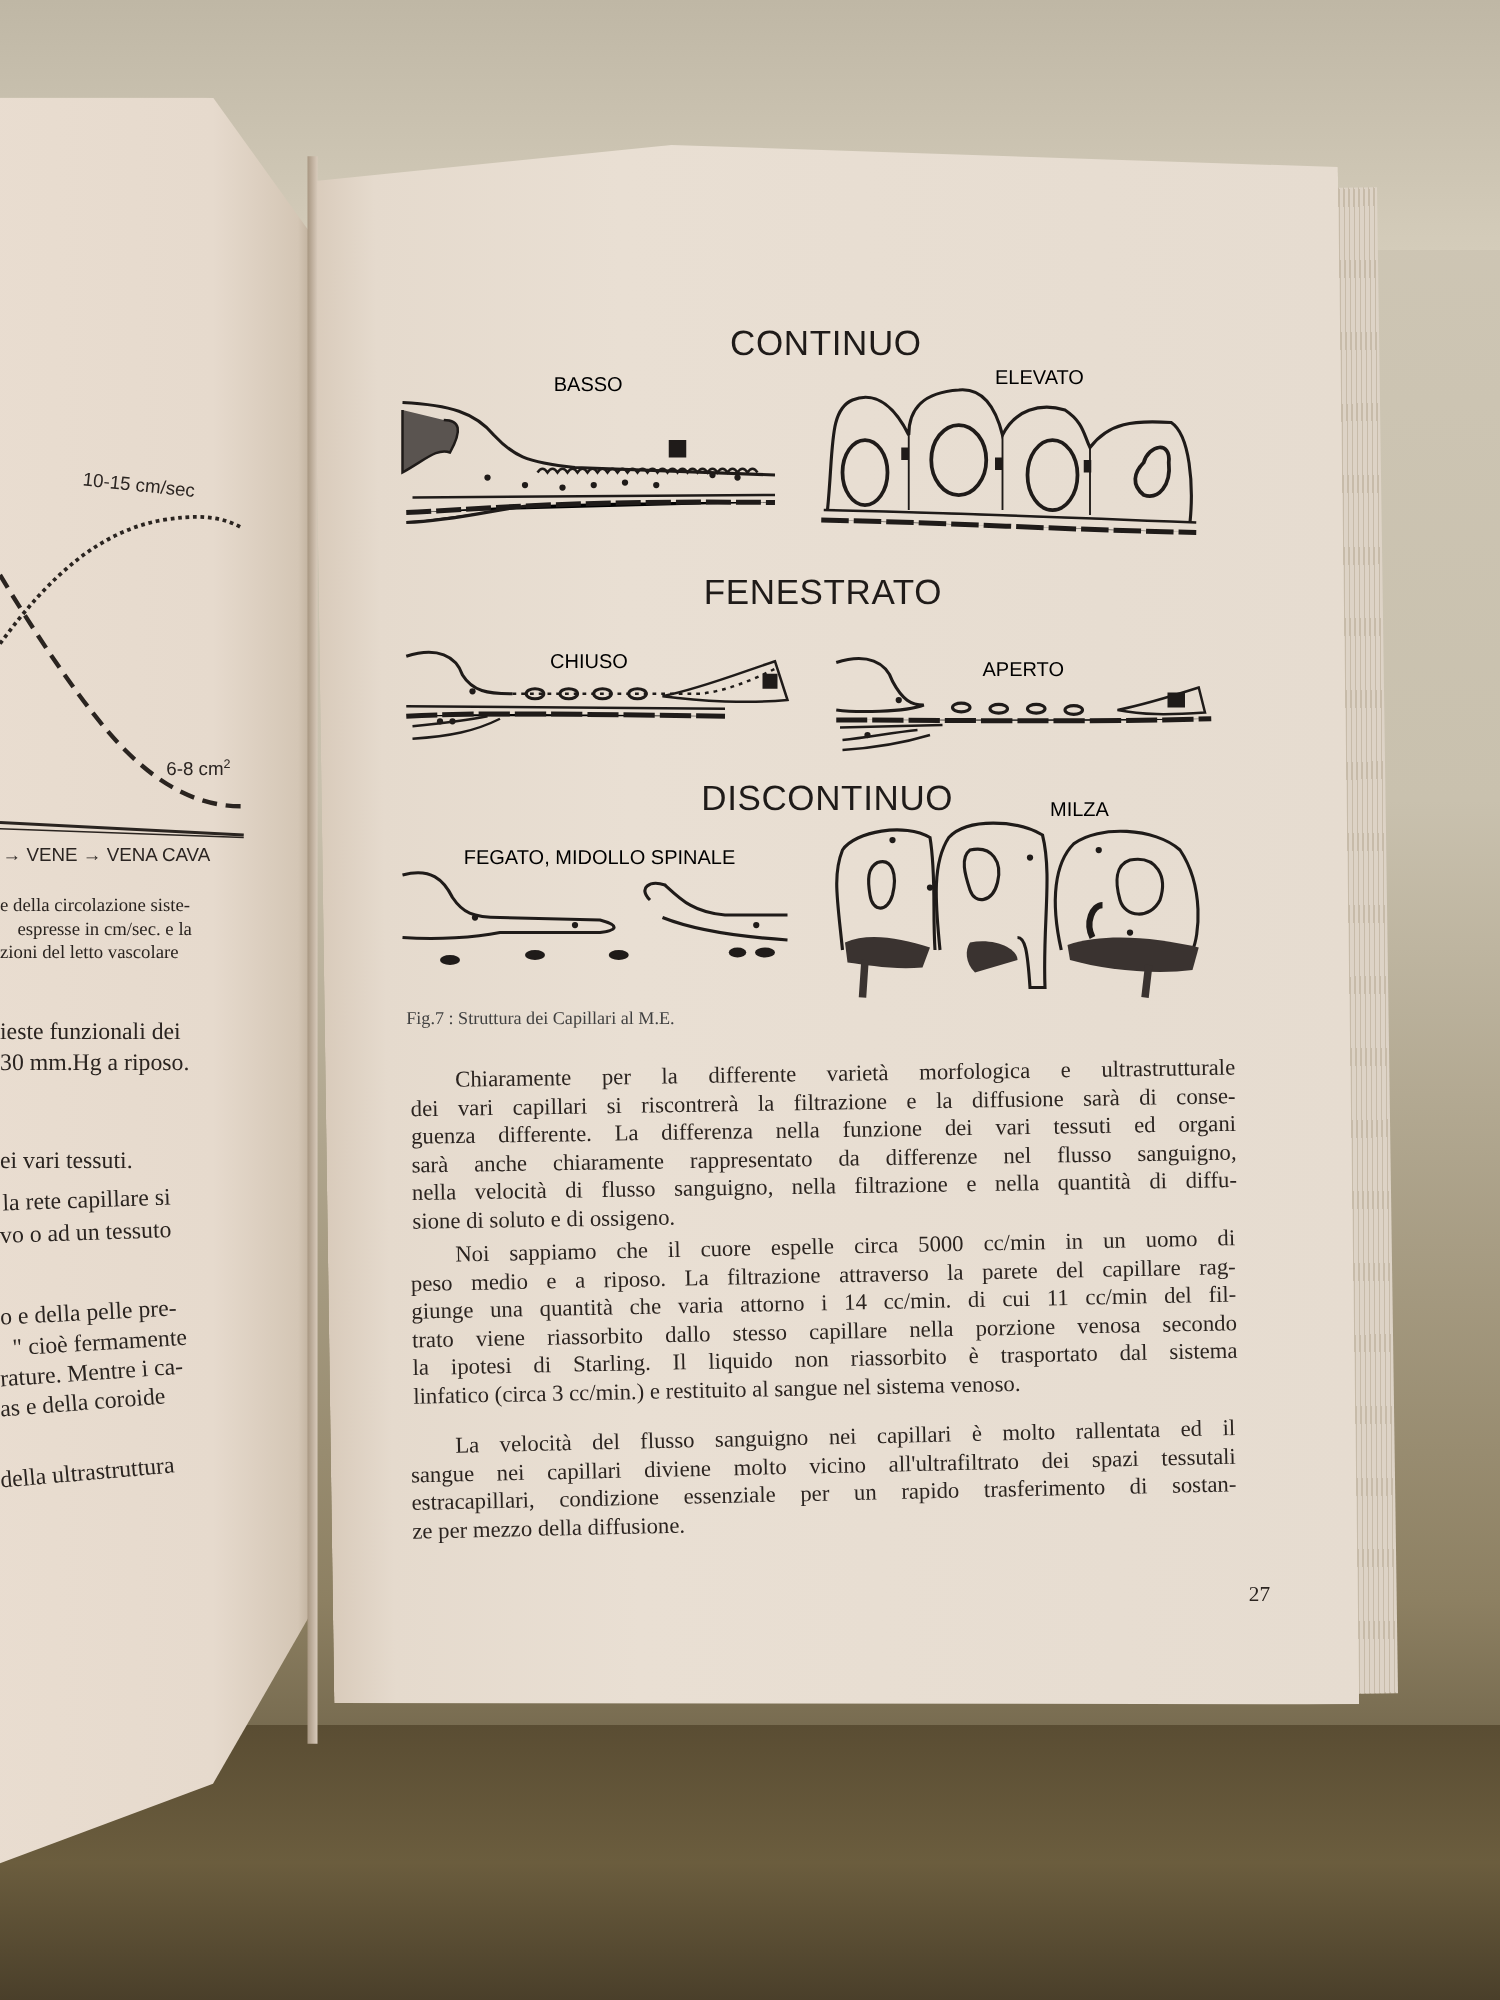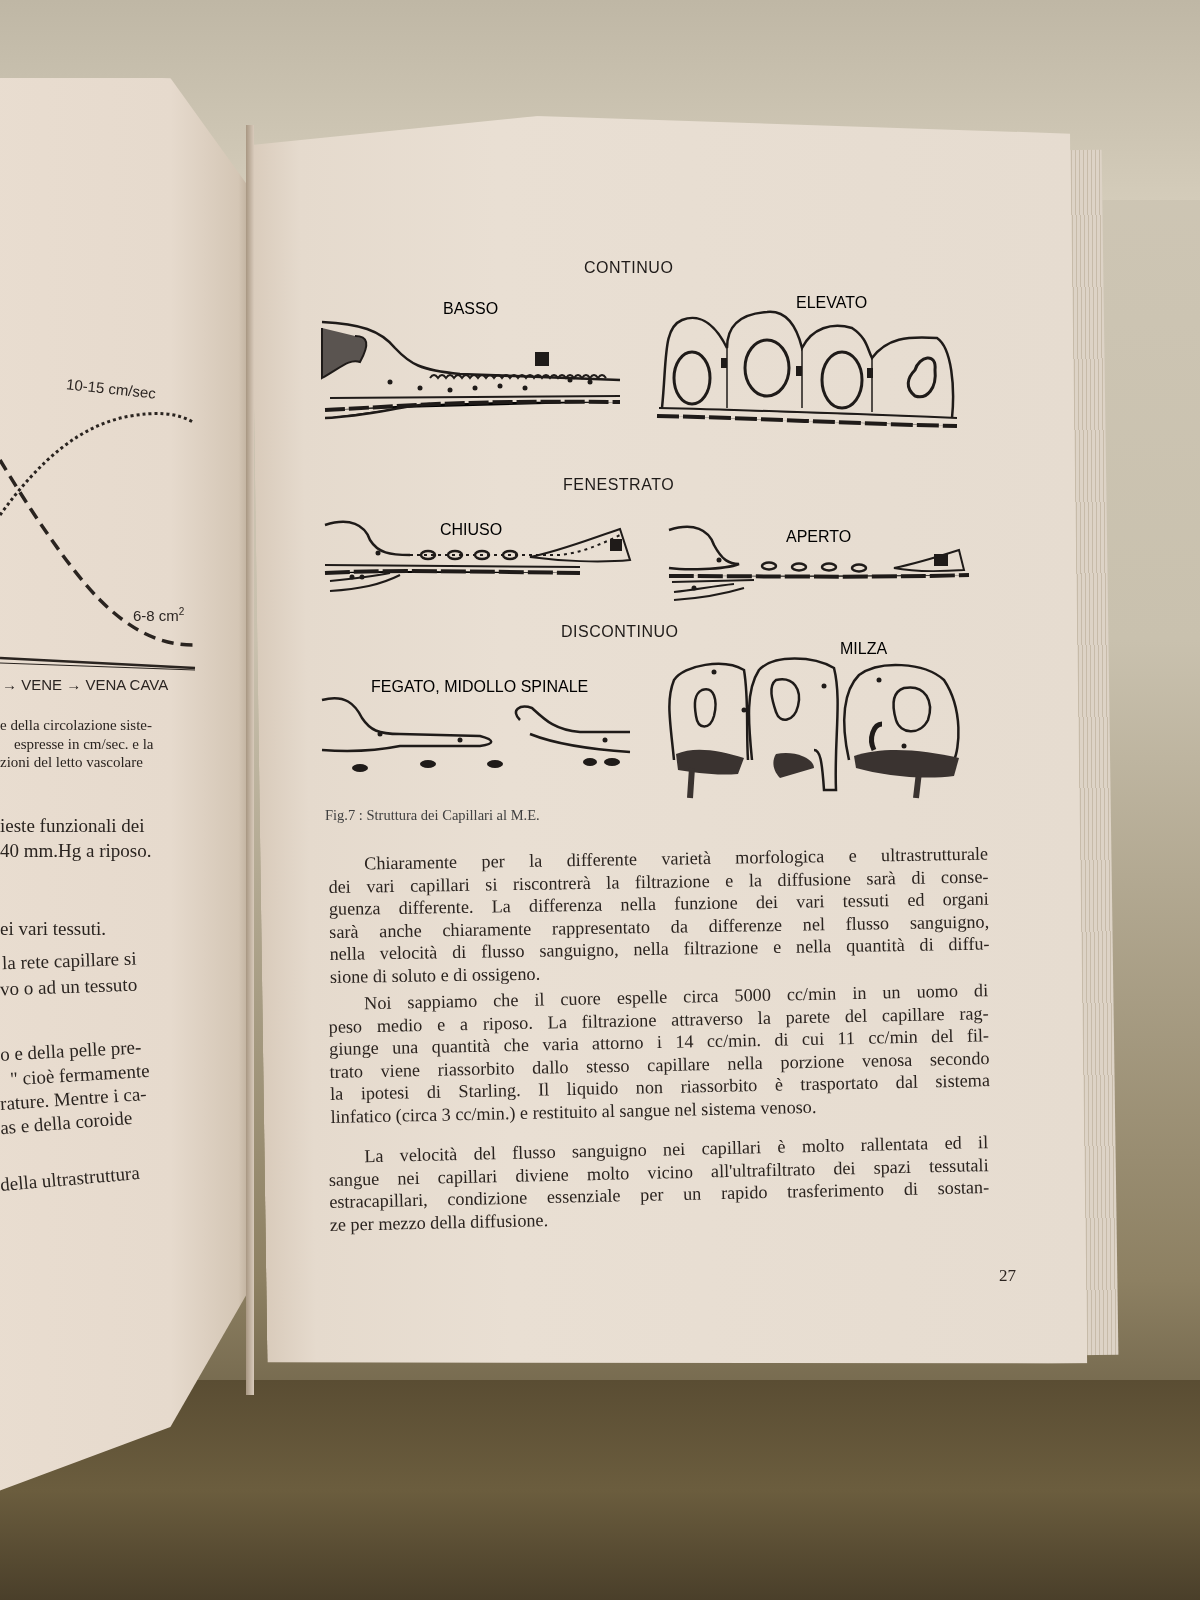--- a/index.html
+++ b/index.html
@@ -21,21 +21,21 @@
     transform:rotate(-0.8deg);transform-origin:0 0;
     clip-path:polygon(0 25px,35% 0,100% 2%,100% 100%,0 99%);}
   .page-edges{position:absolute;left:1068px;top:150px;width:42px;height:1205px;
     background:repeating-linear-gradient(90deg,#ddd3c6 0 3px,#c7bba9 3px 4px);transform:rotate(-0.8deg);}
   .gutter{position:absolute;left:246px;top:125px;width:8px;height:1270px;
     background:linear-gradient(90deg,#a89782,#d8cabb);}
   
   .lp{position:absolute;font-size:19px;white-space:nowrap;}
   .chart-label{position:absolute;font-family:"Liberation Sans",sans-serif;font-size:15px;color:#2b2522;white-space:nowrap;}
   
-  .fig-heading{position:absolute;font-family:"Liberation Sans",sans-serif;font-size:16px;color:#1f1b19;letter-spacing:0.5px;white-space:nowrap;}
+  .fig-heading{position:absolute;font-family:"Liberation Sans",sans-serif;font-size:28px;color:#1f1b19;letter-spacing:0.5px;white-space:nowrap;}
   .fig-sub{position:absolute;font-family:"Liberation Sans",sans-serif;font-size:16px;color:#000000;white-space:nowrap;}
   .caption{position:absolute;font-size:14.5px;color:#404040;white-space:nowrap;}
   .para{position:absolute;left:328px;width:660px;font-size:18.2px;line-height:22.6px;color:#2b2420;text-align:justify;}
   .para .line{display:block;white-space:nowrap;text-align-last:justify;}
   .para .line.last{text-align-last:left;}
   .para .line.indent{padding-left:36px;}
   .page-number{position:absolute;font-size:17px;color:#2b2420;}
   svg{position:absolute;overflow:visible;}
 </style>
 </head>
@@ -65,21 +65,21 @@
   <span>VENE</span>
   <span>→</span>
   <span>VENA CAVA</span>
 </div>
 
 <div class="lp" style="left:0;top:717px;font-size:15px;">e della circolazione siste-</div>
 <div class="lp" style="left:14px;top:736px;font-size:15px;">espresse in cm/sec. e la</div>
 <div class="lp" style="left:0;top:754px;font-size:15px;">zioni del letto vascolare</div>
 
 <div class="lp" style="left:0;top:815px;">ieste funzionali dei</div>
-<div class="lp" style="left:0;top:840px;">40 mm.Hg a riposo.</div>
+<div class="lp" style="left:0;top:840px;">30 mm.Hg a riposo.</div>
 <div class="lp" style="left:0;top:918px;">ei vari tessuti.</div>
 <div class="lp" style="left:2px;top:950px;transform:rotate(-2deg);">la rete capillare si</div>
 <div class="lp" style="left:0;top:976px;transform:rotate(-2deg);">vo o ad un tessuto</div>
 <div class="lp" style="left:0;top:1040px;transform:rotate(-3deg);">o e della pelle pre-</div>
 <div class="lp" style="left:10px;top:1064px;transform:rotate(-3.5deg);">" cioè fermamente</div>
 <div class="lp" style="left:0;top:1088px;transform:rotate(-4deg);">rature. Mentre i ca-</div>
 <div class="lp" style="left:0;top:1112px;transform:rotate(-4.5deg);">as e della coroide</div>
 <div class="lp" style="left:0;top:1168px;transform:rotate(-5deg);">della ultrastruttura</div>
 
 <div class="page-edges"></div>
@@ -119,21 +119,21 @@
   <line x1="70" y1="40" x2="70" y2="100" stroke="#1f1b19" stroke-width="1.5"></line>
   <line x1="145" y1="40" x2="145" y2="100" stroke="#1f1b19" stroke-width="1.5"></line>
   <line x1="215" y1="50" x2="215" y2="104" stroke="#1f1b19" stroke-width="1.5"></line>
   <rect x="64" y="50" width="6" height="10" fill="#1f1b19"></rect>
     <rect x="139" y="58" width="6" height="10" fill="#1f1b19"></rect>
     <rect x="210" y="60" width="6" height="10" fill="#1f1b19"></rect>
   <path d="M2,100 C100,102 200,106 300,110" stroke="#1f1b19" stroke-width="2"></path>
   <path d="M0,108 C100,110 200,116 300,118" stroke="#1f1b19" stroke-width="4" stroke-dasharray="22,4"></path>
 </svg>
 
-<div class="fig-heading" style="left:563px;top:476px;text-align:right;">FENESTRATO</div>
+<div class="fig-heading" style="left:563px;top:458px;text-align:right;">FENESTRATO</div>
 <div class="fig-sub" style="left:440px;top:521px;">CHIUSO</div>
 <div class="fig-sub" style="left:786px;top:528px;">APERTO</div>
 
 <svg width="320" height="85" style="left:320px;top:515px;">
   <path d="M5,10 C30,2 45,10 50,25 C58,38 70,40 90,40" fill="none" stroke="#1f1b19" stroke-width="2.5"></path>
   <path d="M90,40 L240,40 C260,38 280,30 300,20" fill="none" stroke="#1f1b19" stroke-width="2" stroke-dasharray="3,4"></path>
   <g fill="none" stroke="#1f1b19" stroke-width="2.5">
       <ellipse cx="108" cy="40" rx="7" ry="4"></ellipse>
       <ellipse cx="135" cy="40" rx="7" ry="4"></ellipse>
       <ellipse cx="162" cy="40" rx="7" ry="4"></ellipse>

